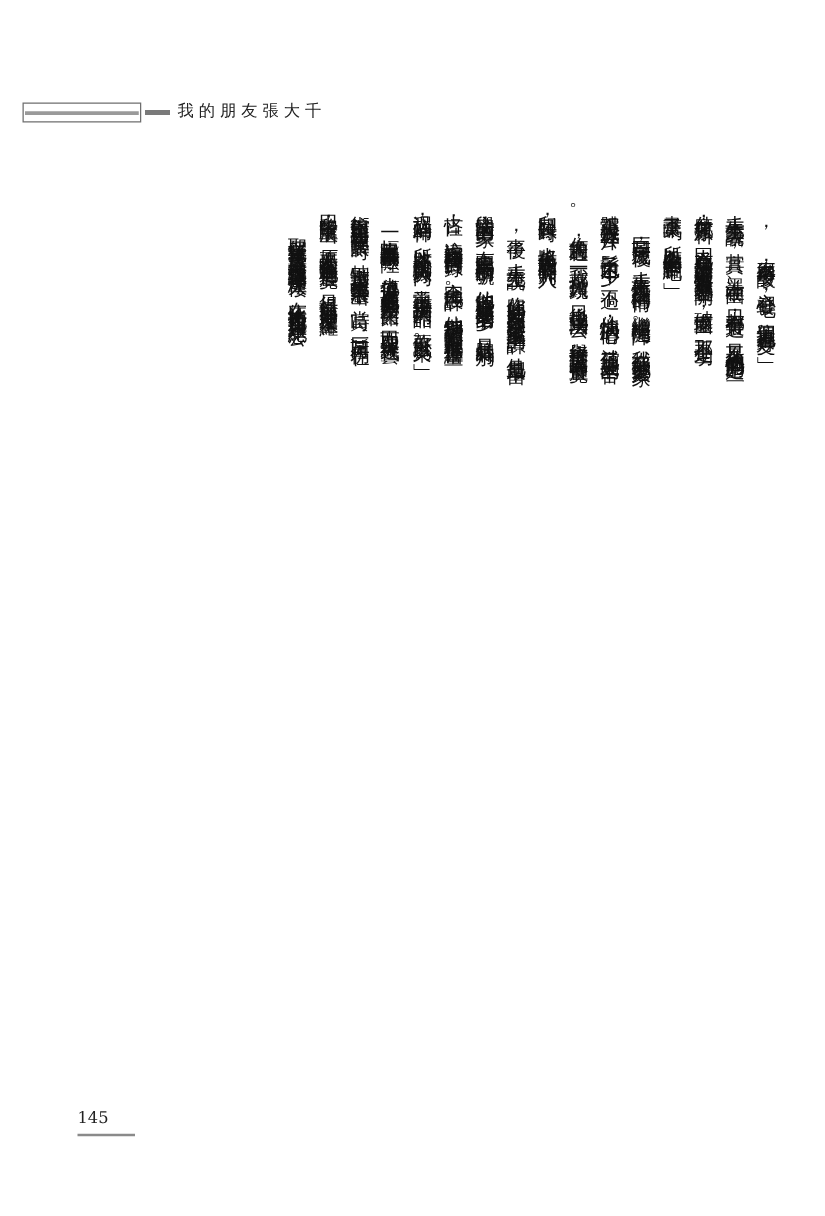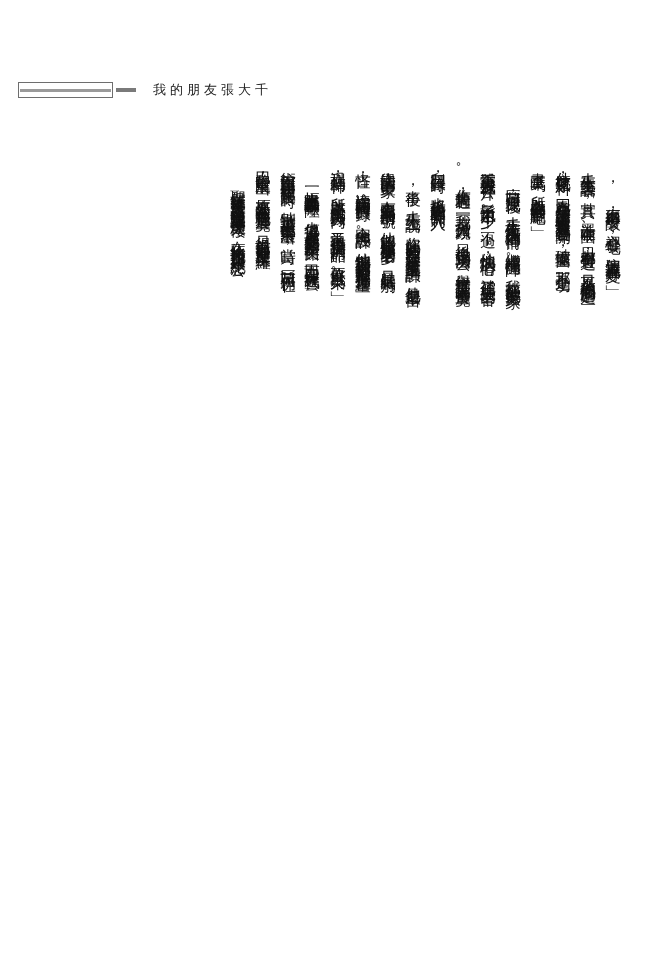--- a/index.html
+++ b/index.html
@@ -59,21 +59,20 @@
   }
   .header-title {
     position: absolute;
     left: 124px;
     top: 0;
     font-size: 13px;
     letter-spacing: 4px;
     color: #222;
     white-space: nowrap;
     line-height: 24px;
-    margin-left: 11px;
   }
 
   
   .body-area {
     position: absolute;
     top: 160px;
     right: 40px;
     width: 586px;
     height: 700px;
   }
@@ -157,14 +156,18 @@
         <div class="vcol">。作畫的過程，我都一一攝入鏡頭，日後也帶到法國去，舉行稀世罕見的一幅畫展覽，</div>
         <div class="vcol">體重至少減輕五公斤，鬍子也白了不少。不過，他愉快的心情，補償了這些天的辛苦</div>
         <div class="vcol indent">巨荷圖完成後，大千先生又恢復往日的神情，繼續擺龍門陣。我從旁觀察他老人家</div>
         <div class="vcol">盡棄了嗎？所以委曲你們辛苦點吧！」</div>
         <div class="vcol">什麼化學原料，因爲有些用墨汁的畫經過被畫過程就容易暈開，破壞畫面，那不是全功</div>
         <div class="vcol">大千先生笑著說：「其實，墨汁在中國、日本都有製造，只是不放心他們用的是些</div>
         <div class="vcol indent">，磨得兩手發酸，心裡發毛，這個罪也真不好受。」</div>
       </div>
   </div>
 
+  <div class="footer">
+    <div class="footer-rule"></div>
+    <div class="page-number">145</div>
+  </div>
 
 </div>
 
 </body></html>

